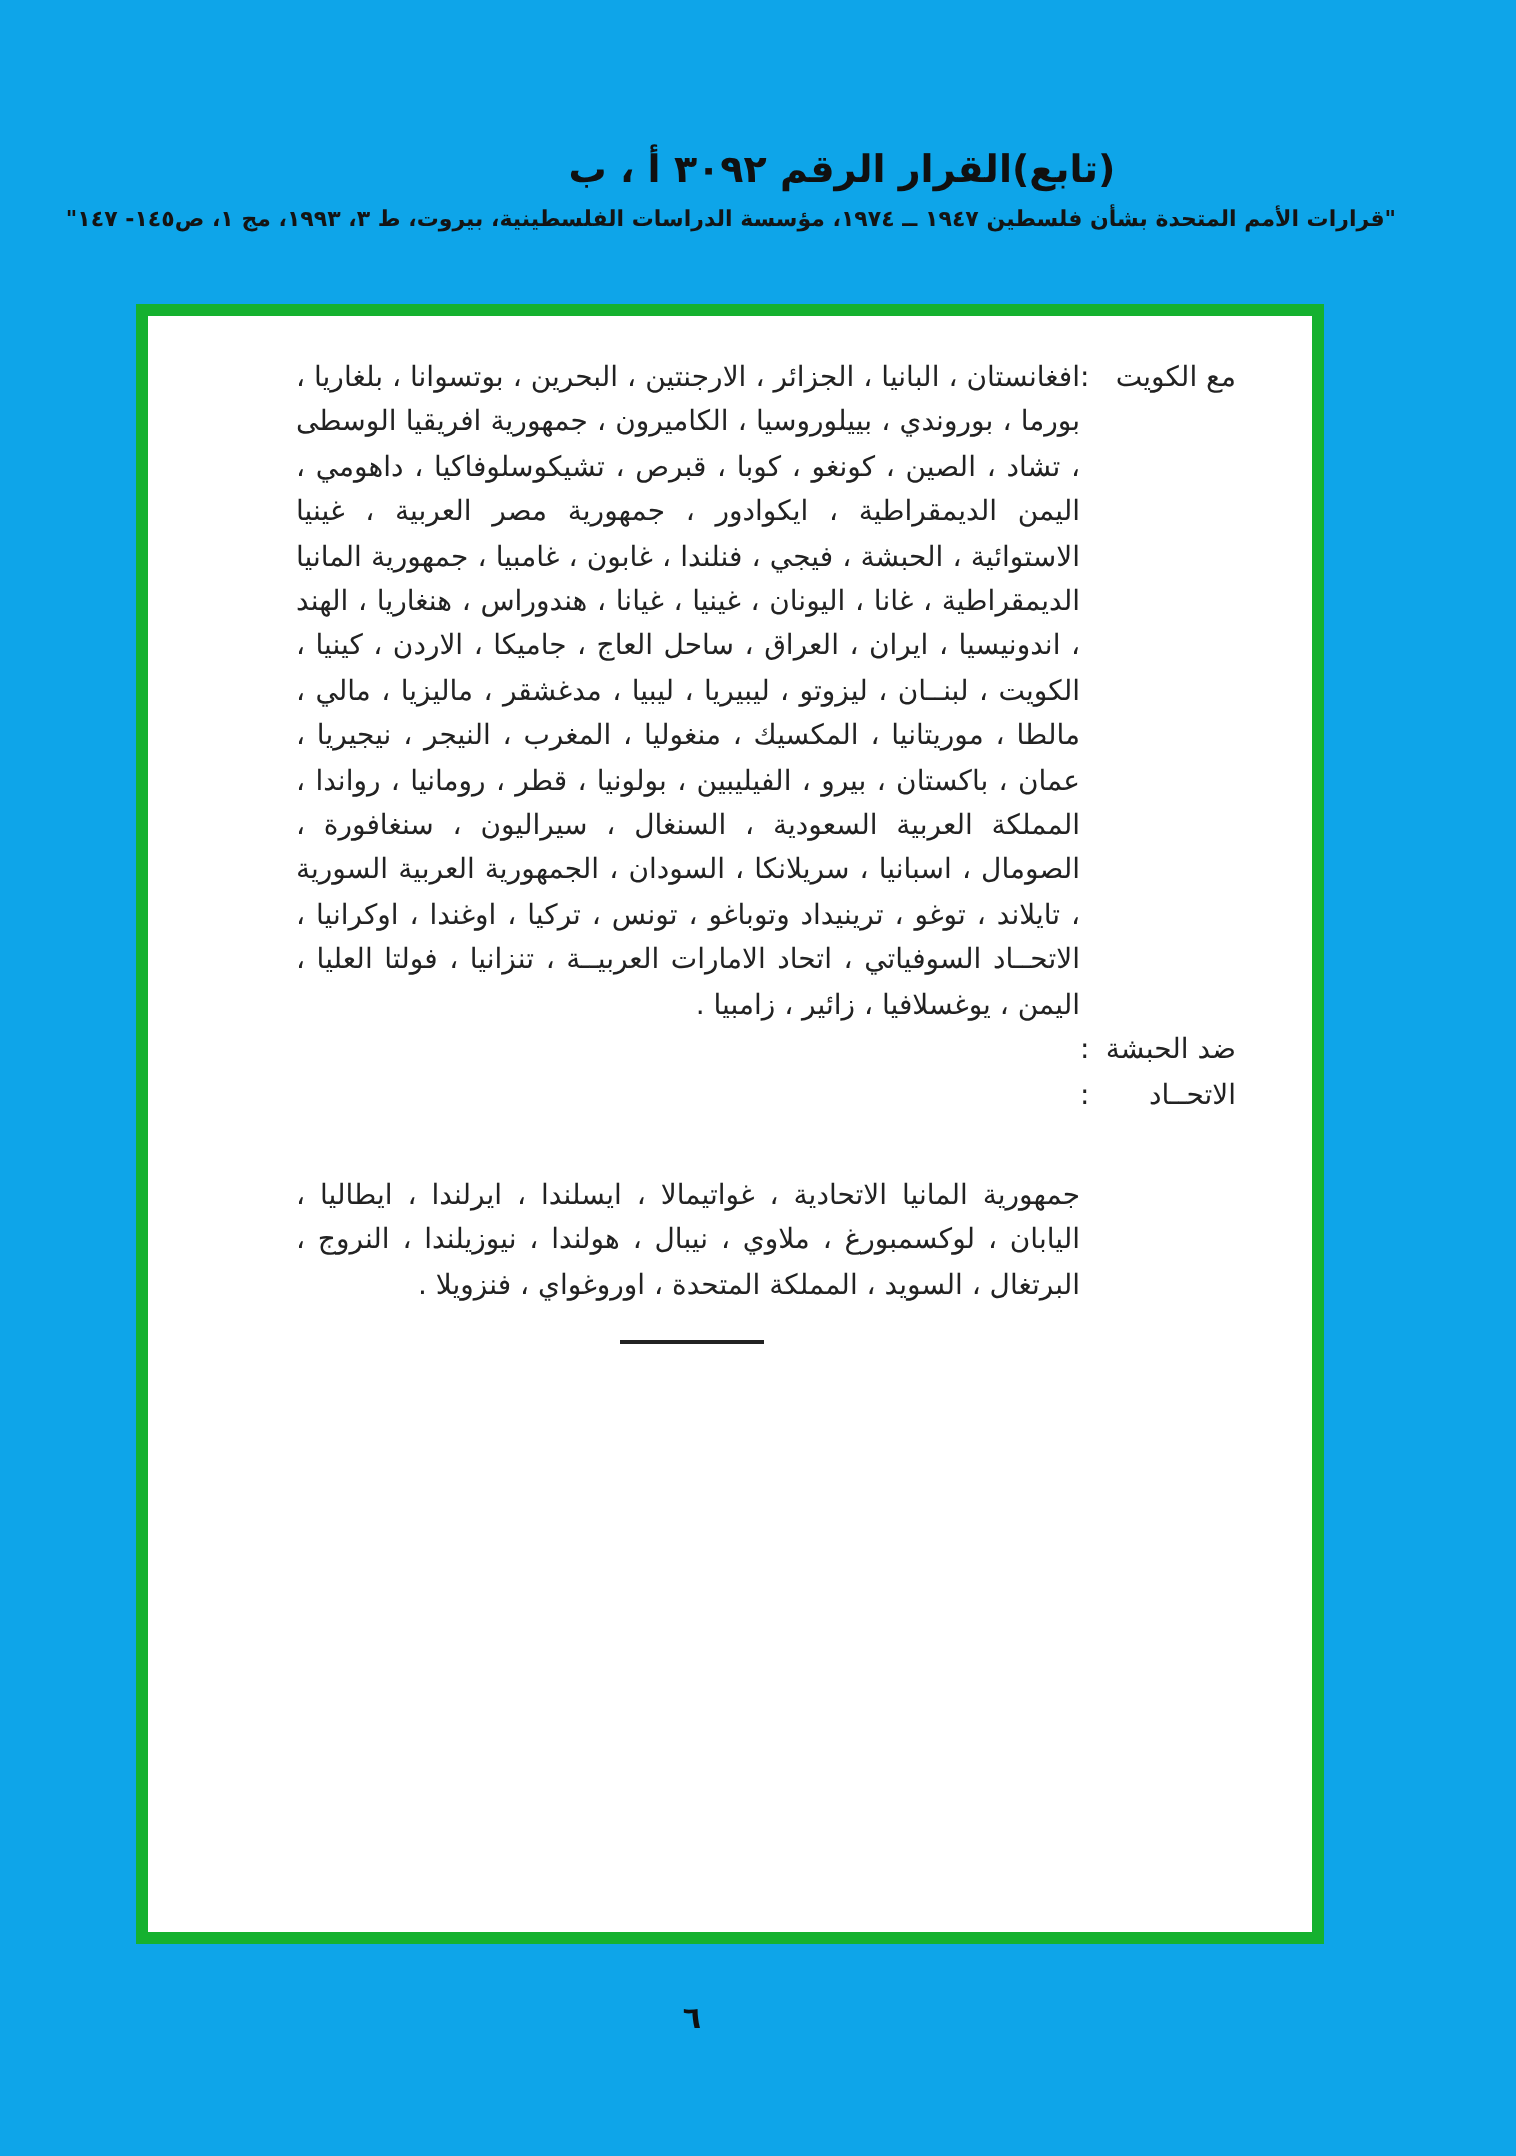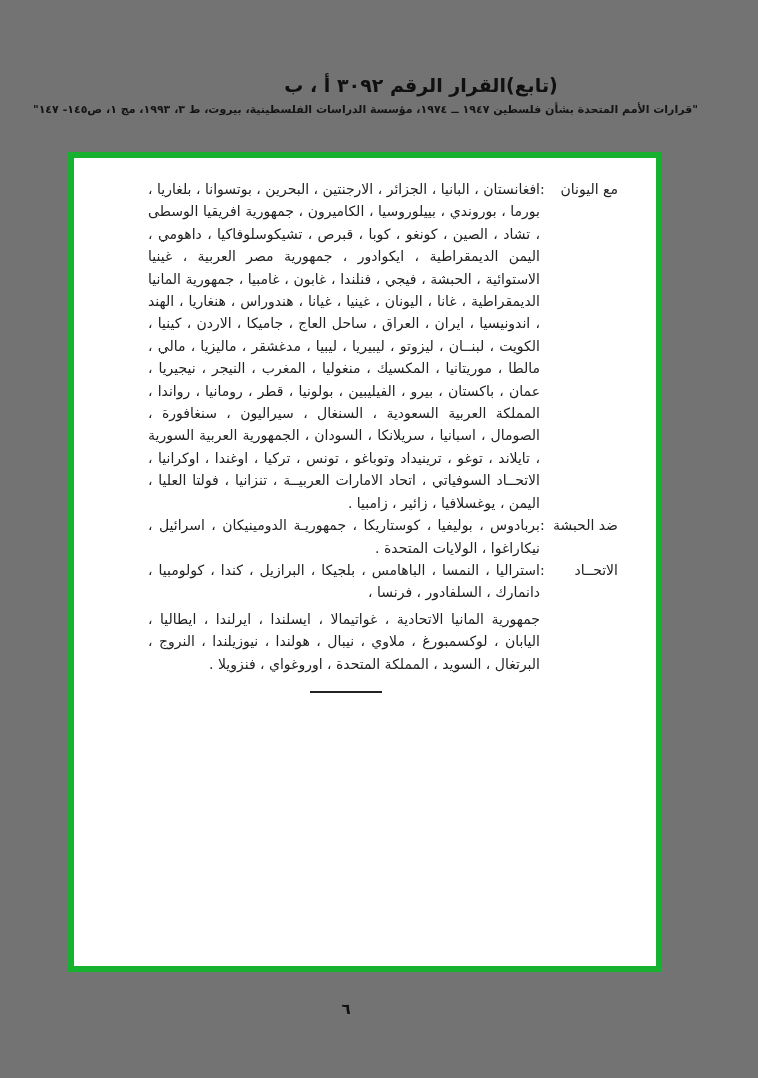--- a/index.html
+++ b/index.html
@@ -1,19 +1,19 @@
 <!DOCTYPE html>
 <html><head>
 <meta charset="utf-8">
 <style>
   html,body{margin:0;padding:0;background:#ffffff;}
   .page{
     position:relative;
     width:758px;height:1078px;
-    background:#737373;
+    background:#0ea5e9;
     font-family:"DejaVu Sans",sans-serif;
     color:#1c1c1c;
     overflow:hidden;
   }
   .doc-title{
     position:absolute;top:74px;left:0;width:758px;
     text-align:center;
     font-size:19px;font-weight:bold;color:#101010;
     direction:rtl;
   }
@@ -40,21 +40,21 @@
   .label-cell{
     width:78px;flex:0 0 78px;
     display:flex;justify-content:space-between;
     align-items:flex-start;
     white-space:nowrap;
   }
   .body-cell{
     width:392px;flex:0 0 392px;
     text-align:justify;
   }
-  .section.continuation{margin-top:4px;}
+  .section.continuation{margin-top:28px;}
   .divider{
     width:72px;height:0;
     border-top:2px solid #222222;
     margin:16px auto 0 auto;
   }
   .page-number{
     position:absolute;top:1000px;left:0;width:758px;
     text-align:center;
     font-size:15px;font-weight:bold;color:#101010;
   }
@@ -69,40 +69,38 @@
     <span class="shift">(تابع)القرار الرقم ٣٠٩٢ أ ، ب</span>
   </div>
 
   <div class="citation">"قرارات الأمم المتحدة بشأن فلسطين ١٩٤٧ ــ ١٩٧٤، مؤسسة الدراسات الفلسطينية، بيروت، ط ٣، ١٩٩٣، مج ١، ص١٤٥- ١٤٧"</div>
 
   <div class="vote-box">
     <div class="vote-content">
 
       <div class="section">
         <div class="label-cell">
-          <span class="lbl">مع اليونان</span>
+          <span class="lbl">مع الكويت</span>
           <span class="colon">:</span>
         </div>
         <div class="body-cell">افغانستان ، البانيا ، الجزائر ، الارجنتين ، البحرين ، بوتسوانا ، بلغاريا ، بورما ، بوروندي ، بييلوروسيا ، الكاميرون ، جمهورية افريقيا الوسطى ، تشاد ، الصين ، كونغو ، كوبا ، قبرص ، تشيكوسلوفاكيا ، داهومي ، اليمن الديمقراطية ، ايكوادور ، جمهورية مصر العربية ، غينيا الاستوائية ، الحبشة ، فيجي ، فنلندا ، غابون ، غامبيا ، جمهورية المانيا الديمقراطية ، غانا ، اليونان ، غينيا ، غيانا ، هندوراس ، هنغاريا ، الهند ، اندونيسيا ، ايران ، العراق ، ساحل العاج ، جاميكا ، الاردن ، كينيا ، الكويت ، لبنــان ، ليزوتو ، ليبيريا ، ليبيا ، مدغشقر ، ماليزيا ، مالي ، مالطا ، موريتانيا ، المكسيك ، منغوليا ، المغرب ، النيجر ، نيجيريا ، عمان ، باكستان ، بيرو ، الفيليبين ، بولونيا ، قطر ، رومانيا ، رواندا ، المملكة العربية السعودية ، السنغال ، سيراليون ، سنغافورة ، الصومال ، اسبانيا ، سريلانكا ، السودان ، الجمهورية العربية السورية ، تايلاند ، توغو ، ترينيداد وتوباغو ، تونس ، تركيا ، اوغندا ، اوكرانيا ، الاتحــاد السوفياتي ، اتحاد الامارات العربيــة ، تنزانيا ، فولتا العليا ، اليمن ، يوغسلافيا ، زائير ، زامبيا .</div>
       </div>
 
       <div class="section">
         <div class="label-cell">
           <span class="lbl">ضد الحبشة</span>
           <span class="colon">:</span>
         </div>
-        <div class="body-cell">بربادوس ، بوليفيا ، كوستاريكا ، جمهوريـة الدومينيكان ، اسرائيل ، نيكاراغوا ، الولايات المتحدة .</div>
       </div>
 
       <div class="section">
         <div class="label-cell">
           <span class="lbl">الاتحــاد</span>
           <span class="colon">:</span>
         </div>
-        <div class="body-cell">استراليا ، النمسا ، الباهامس ، بلجيكا ، البرازيل ، كندا ، كولومبيا ، دانمارك ، السلفادور ، فرنسا ،</div>
       </div>
 
       <div class="section continuation">
         <div class="label-cell"></div>
         <div class="body-cell">جمهورية المانيا الاتحادية ، غواتيمالا ، ايسلندا ، ايرلندا ، ايطاليا ، اليابان ، لوكسمبورغ ، ملاوي ، نيبال ، هولندا ، نيوزيلندا ، النروج ، البرتغال ، السويد ، المملكة المتحدة ، اوروغواي ، فنزويلا .</div>
       </div>
 
       <div class="divider"></div>
 
     </div>

